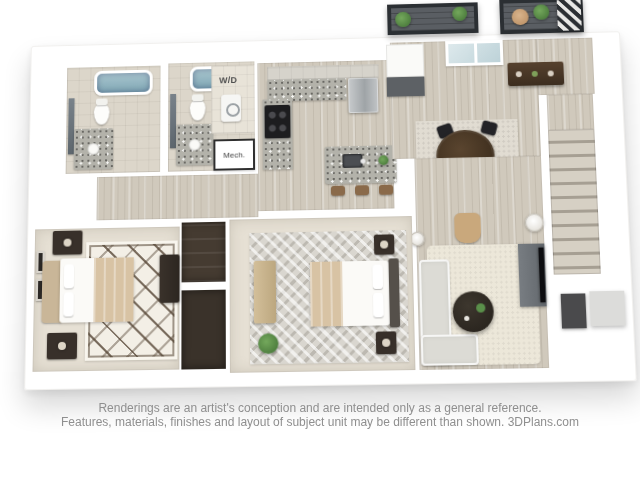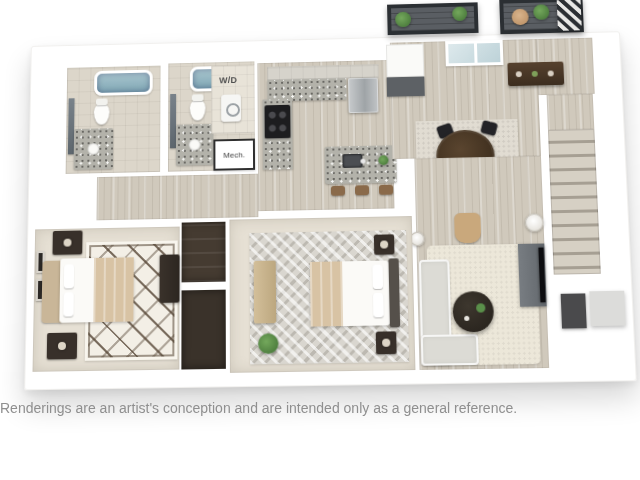--- a/index.html
+++ b/index.html
@@ -110,22 +110,22 @@
   .nstand{background:#38302a;border-radius:2px;box-shadow:0 1px 2px rgba(0,0,0,.4);}
   .nstand::after{content:'';position:absolute;left:50%;top:50%;width:8px;height:8px;margin:-4px 0 0 -4px;
        background:#ddd5c6;border-radius:50%;box-shadow:0 0 3px rgba(0,0,0,.4);}
   .dresser-dk{background:linear-gradient(90deg,#3a322b,#2c2username);background:linear-gradient(90deg,#3a322b,#2c2620);
        border-radius:2px;box-shadow:0 1px 3px rgba(0,0,0,.4);}
   .dresser-lt{background:linear-gradient(90deg,#d3bf9a,#bca77f);border-radius:2px;box-shadow:0 1px 3px rgba(0,0,0,.35);}
   .art{background:#2c2926;box-shadow:inset 0 0 0 2px #d8d4cc,0 1px 2px rgba(0,0,0,.3);}
   .door-dk{background:#4a4a4c;box-shadow:0 1px 3px rgba(0,0,0,.4);}
   .hb2{background:#55504a;border-radius:2px;box-shadow:0 1px 2px rgba(0,0,0,.35);}
   .label{position:absolute;color:#4f4f4f;font-weight:bold;letter-spacing:.2px;}
-  .disclaimer{position:absolute;left:0;right:0;top:401px;
-       font-size:14px;line-height:14px;color:var(--text-gray,#8f8f8f);}
+  .disclaimer{position:absolute;left:0;right:0;top:401px;text-align:center;
+       font-size:12px;line-height:14px;color:var(--text-gray,#8f8f8f);}
 </style>
 </head>
 <body>
 
 <div class="page">
   <div class="plan-wrap">
     <div class="plan">
 
       <div class="f deck" style="left:366px;top:-34px;width:92px;height:32px;"></div>
       <div class="f plant" style="left:374px;top:-26px;width:16px;height:16px;"></div>
@@ -224,14 +224,15 @@
       <div class="f blanket" style="left:284px;top:228px;width:32px;height:64px;"></div>
       <div class="f pillow" style="left:346px;top:232px;width:10px;height:24px;"></div>
       <div class="f pillow" style="left:346px;top:260px;width:10px;height:24px;"></div>
       <div class="f hb2" style="left:362px;top:226px;width:10px;height:68px;"></div>
 
     </div>
   </div>
 
   <div class="disclaimer">
     <div>Renderings are an artist's conception and are intended only as a general reference.</div>
+    <div>Features, materials, finishes and layout of subject unit may be different than shown. 3DPlans.com</div>
   </div>
 </div>
 
 </body></html>

